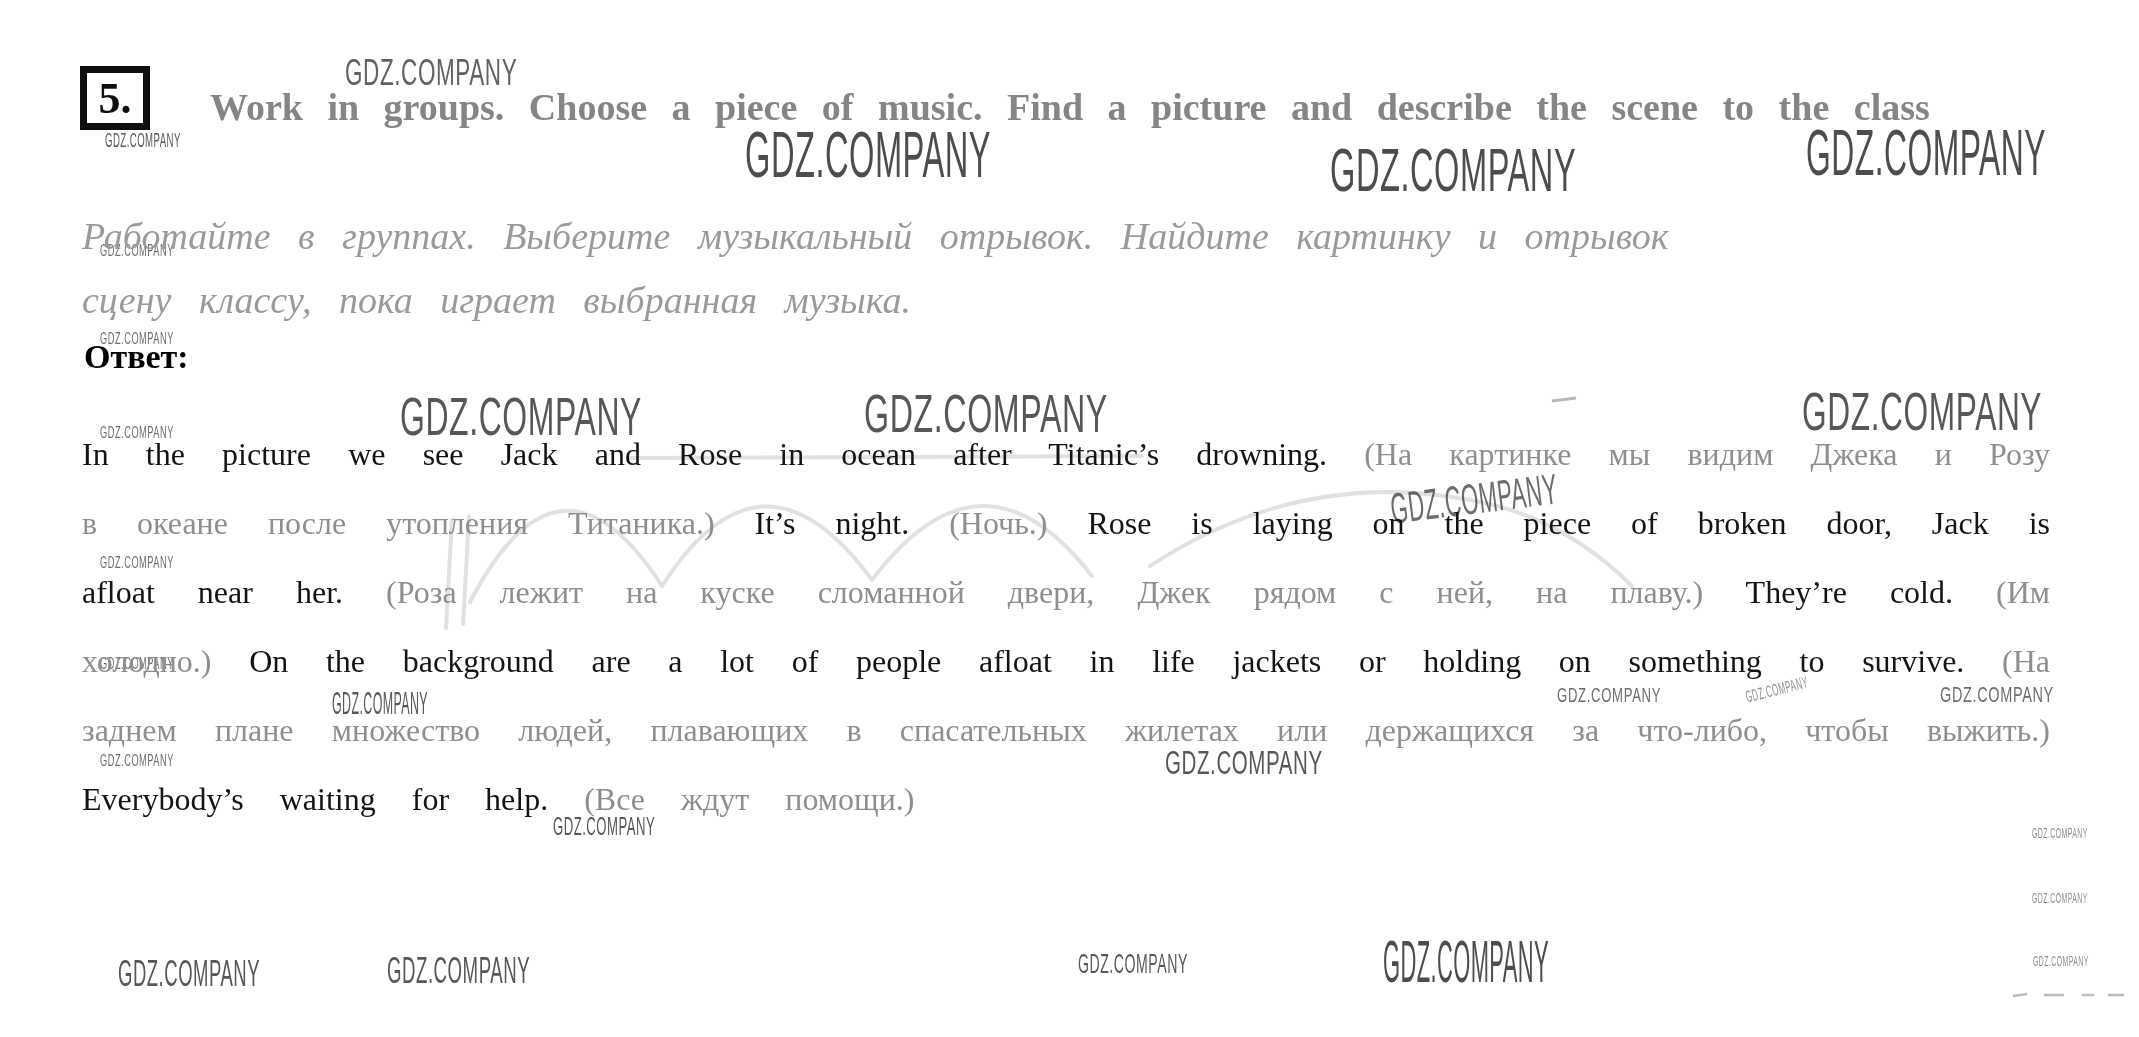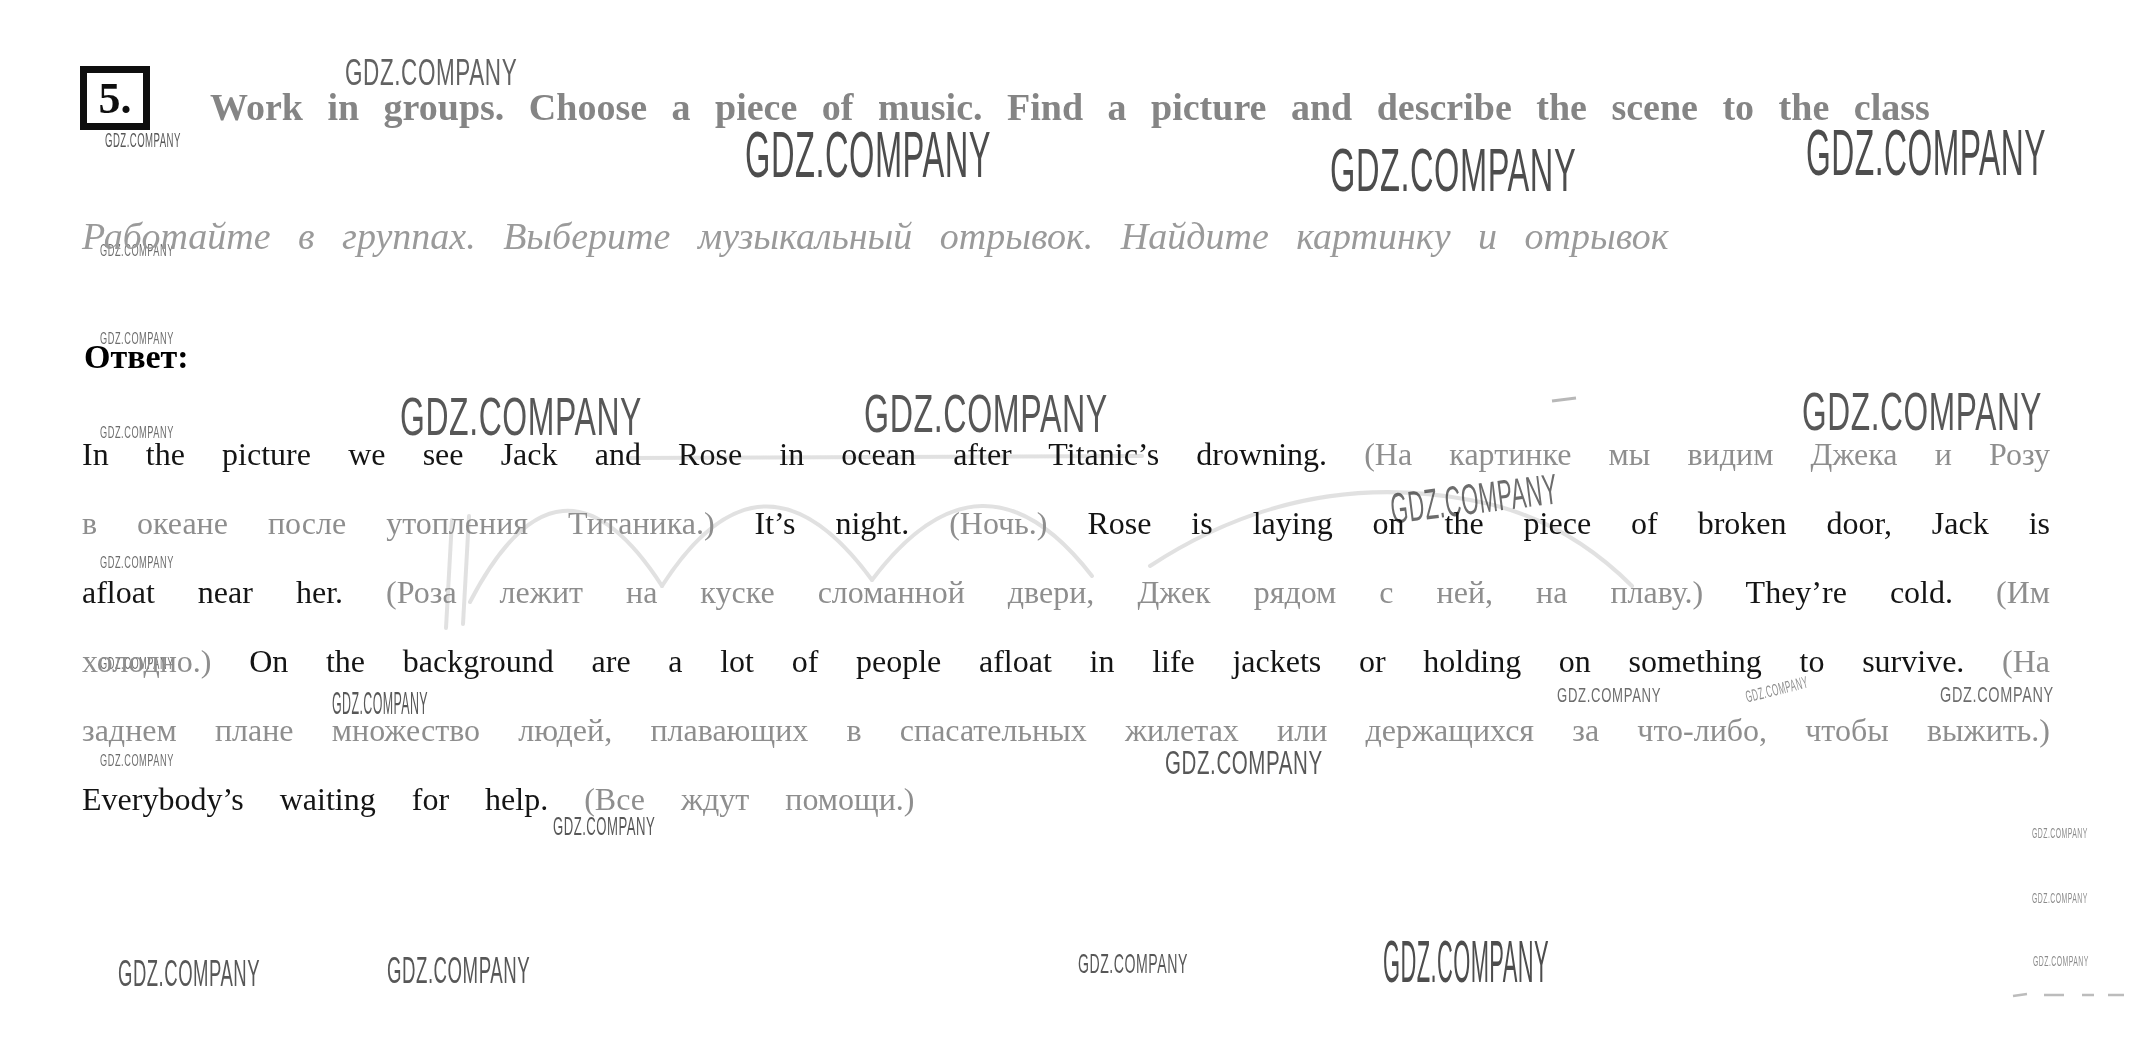--- a/index.html
+++ b/index.html
@@ -71,20 +71,21 @@
   <div class="num-box">
     <span>5.</span>
   </div>
 
   <div class="instr-en">
     <div class="line first">Work in groups. Choose a piece of music. Find a picture and describe the scene to the class</div>
   </div>
 
   <div class="instr-ru">
     <div class="line">Работайте в группах. Выберите музыкальный отрывок. Найдите картинку и отрывок</div>
+    <div class="line">сцену классу, пока играет выбранная музыка.</div>
   </div>
 
   <div class="answer-label">Ответ:</div>
 
   <div class="answer"><span class="seg en">In the picture we see Jack and Rose in ocean after Titanic’s drowning. </span><span class="seg ru">(На картинке мы видим Джека и Розу в океане после утопления Титаника.) </span><span class="seg en">It’s night. </span><span class="seg ru">(Ночь.) </span><span class="seg en">Rose is laying on the piece of broken door, Jack is afloat near her. </span><span class="seg ru">(Роза лежит на куске сломанной двери, Джек рядом с ней, на плаву.) </span><span class="seg en">They’re cold. </span><span class="seg ru">(Им холодно.) </span><span class="seg en">On the background are a lot of people afloat in life jackets or holding on something to survive. </span><span class="seg ru">(На заднем плане множество людей, плавающих в спасательных жилетах или держащихся за что-либо, чтобы выжить.) </span><span class="seg en">Everybody’s waiting for help. </span><span class="seg ru">(Все ждут помощи.)</span></div>
 
   <div>
       <span class="wm" style="font-size: 37.5px; left: 345px; top: 54px; opacity: 0.75; transform: rotate(0deg) scaleX(0.599303);">GDZ.COMPANY</span>
       <span class="wm" style="font-size: 20.8333px; left: 105px; top: 130px; opacity: 0.8; transform: rotate(0deg) scaleX(0.460606);">GDZ.COMPANY</span>
       <span class="wm" style="font-size: 65.2778px; left: 745px; top: 122px; opacity: 0.85; transform: rotate(0deg) scaleX(0.5);">GDZ.COMPANY</span>

